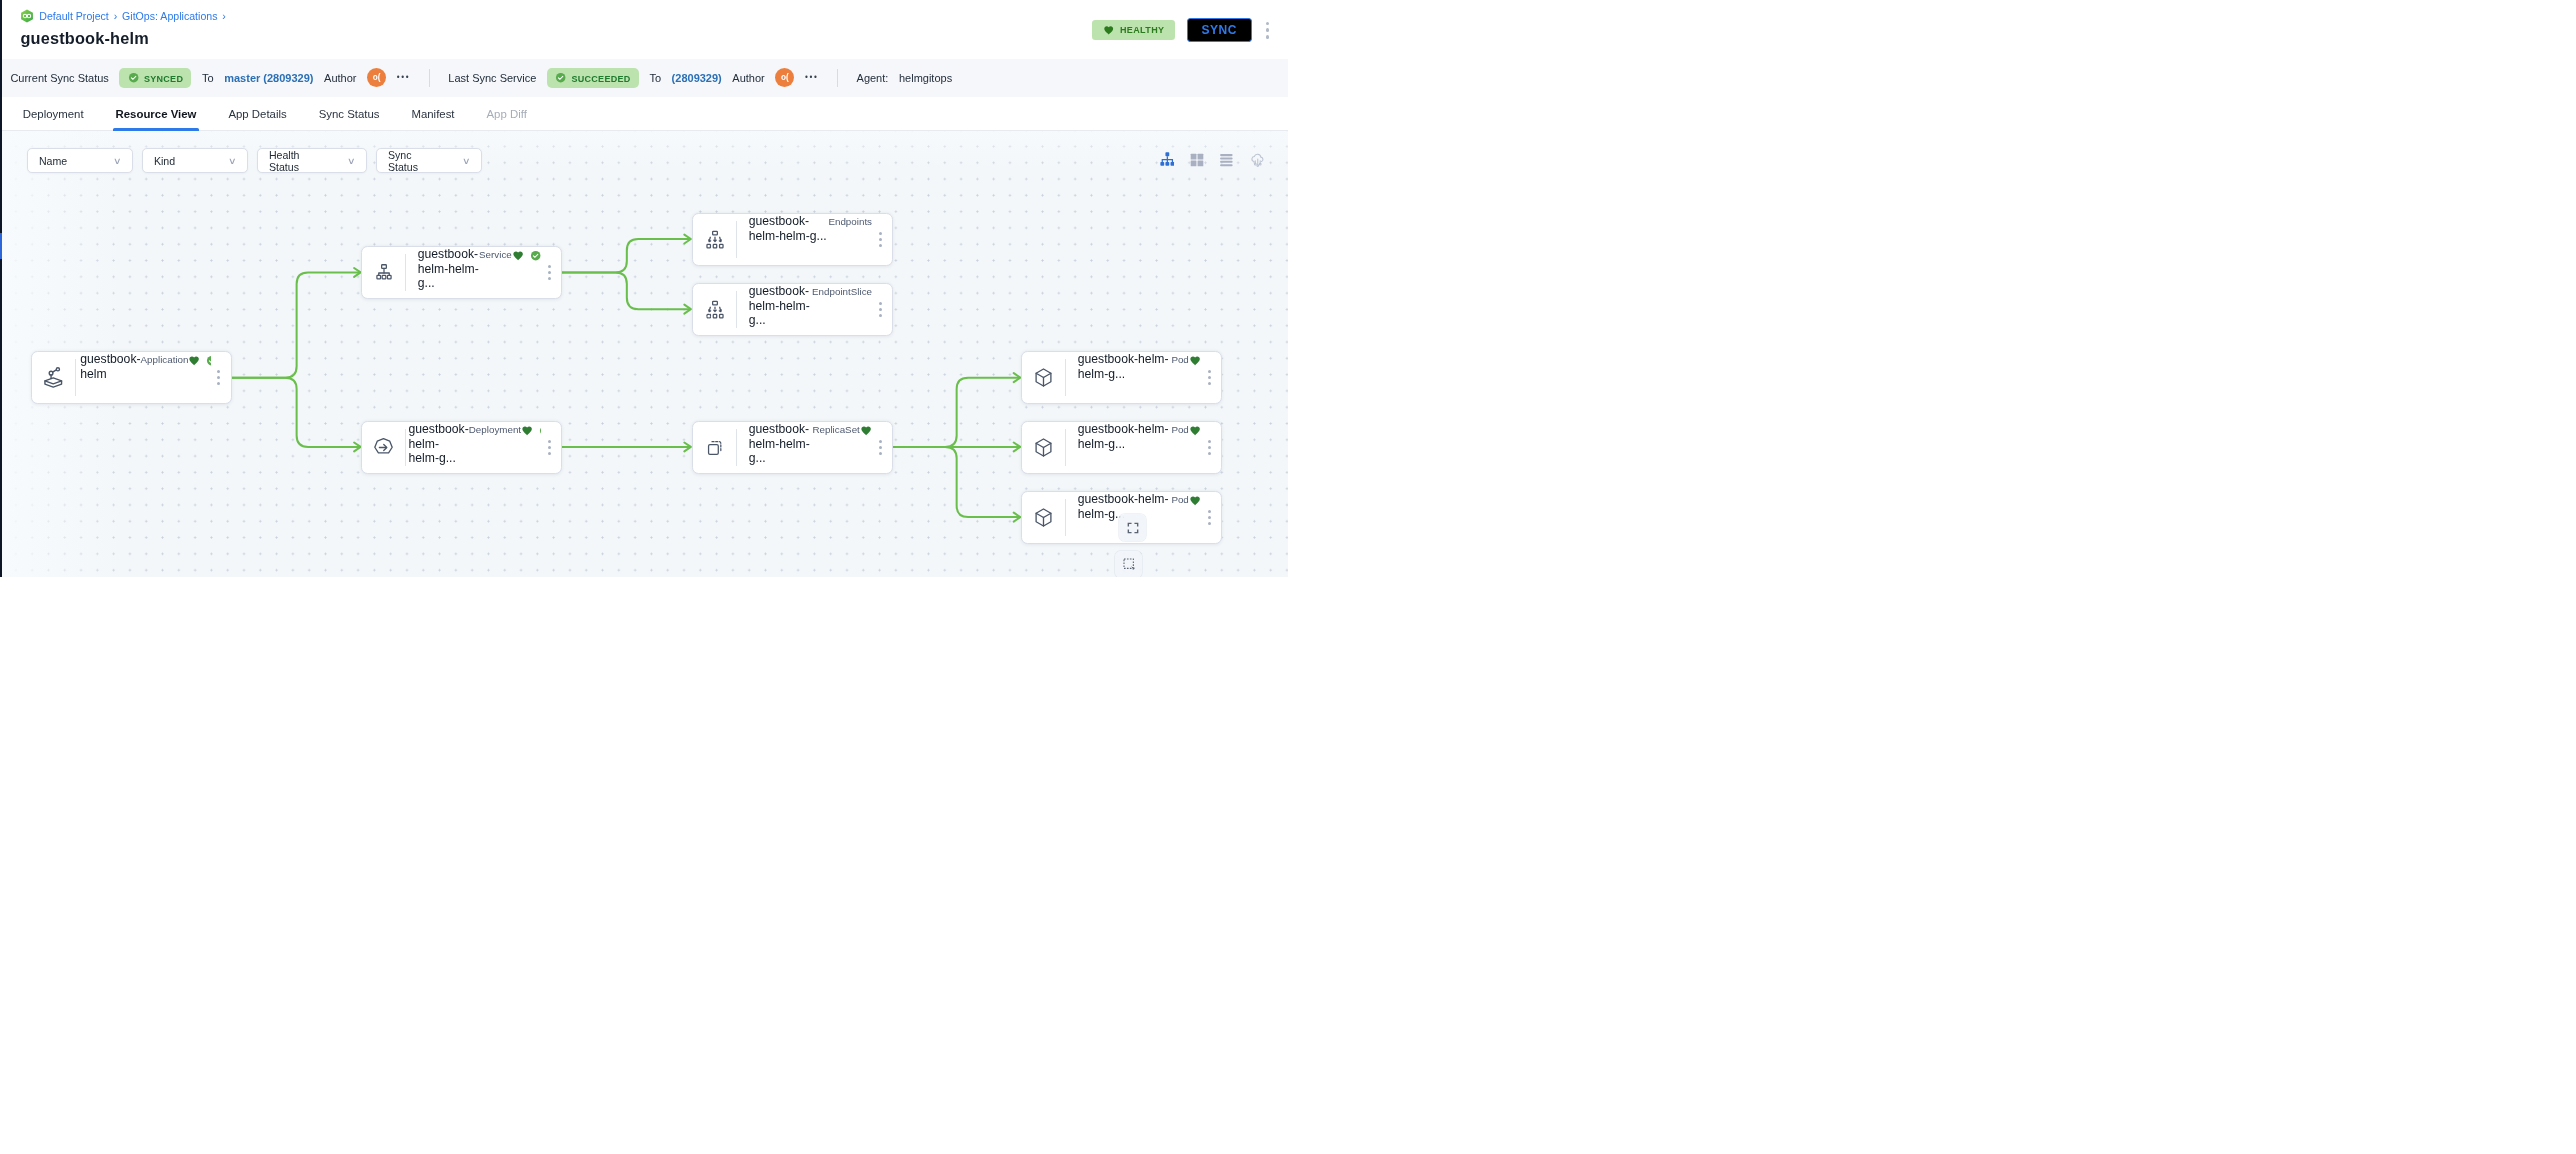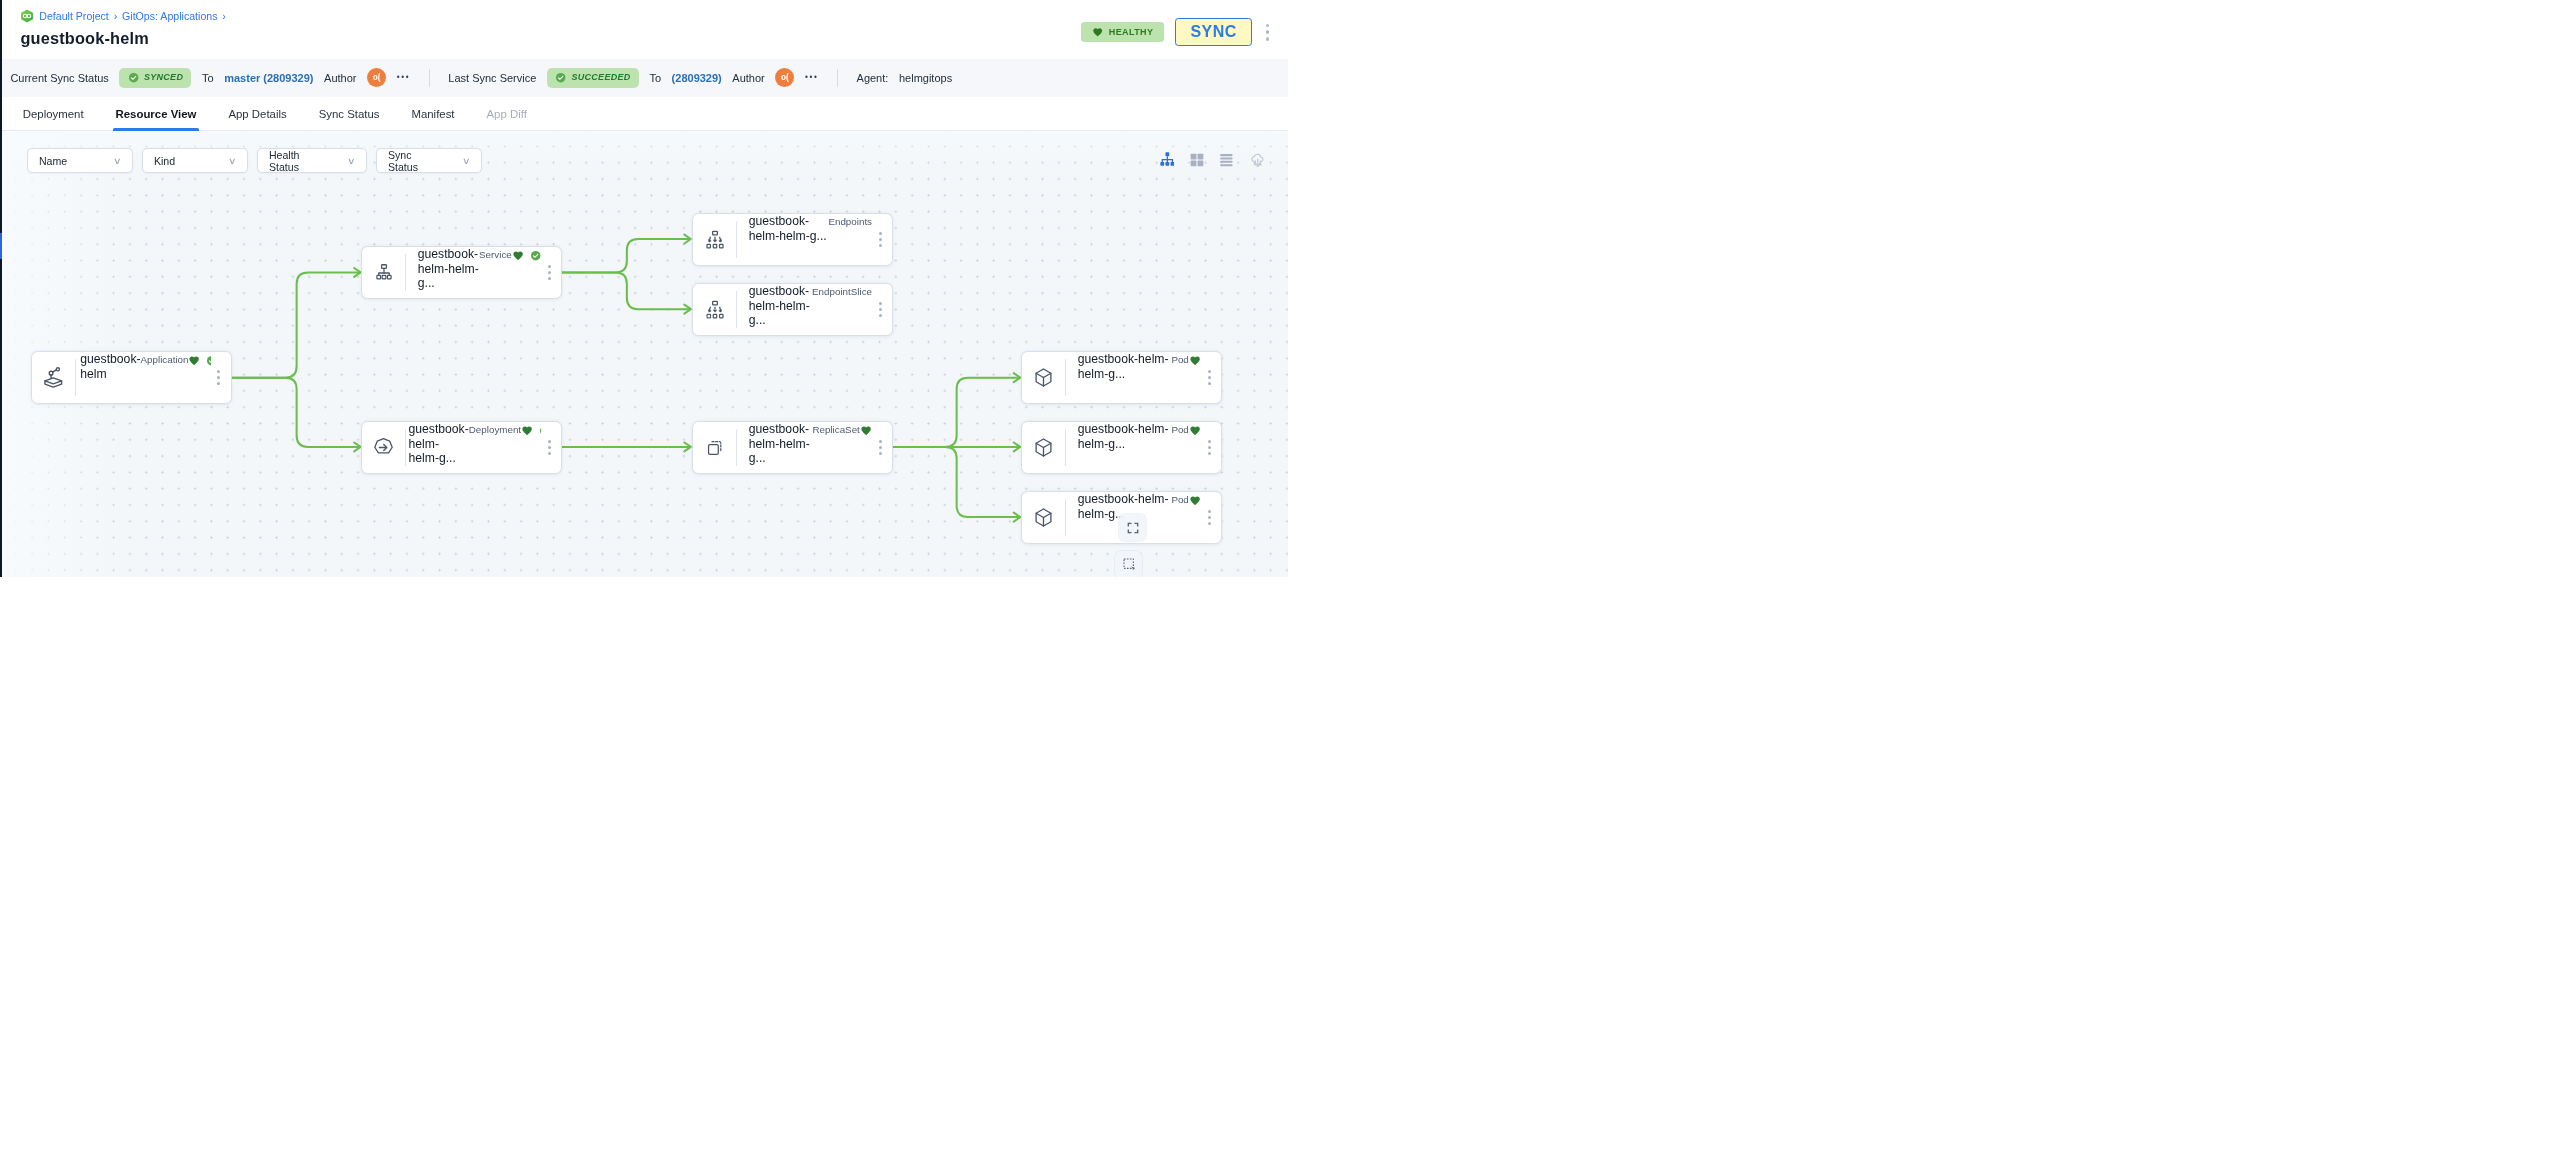--- a/index.html
+++ b/index.html
@@ -17,30 +17,30 @@
   .main{position:absolute;left:2.4px;top:0;right:0;height:577px;}
   
   .header{position:relative;height:59px;background:#fff;padding:9px 18px 0 18px;}
   .breadcrumb{display:flex;align-items:center;gap:4.9px;font-size:10.6px;color:var(--accent-blue);}
   .breadcrumb a{color:var(--accent-blue);text-decoration:none;cursor:pointer;}
   .bc-sep{color:var(--accent-blue);font-size:10.6px;}
   .page-title{font-size:16.3px;font-weight:bold;color:#141d29;margin-top:5.7px;letter-spacing:0.2px;}
   .header-right{position:absolute;right:16.3px;top:18px;display:flex;align-items:center;gap:11.4px;}
   .health-badge{display:flex;align-items:center;gap:5.7px;background:var(--badge-bg);color:#2c7a1e;
     font-size:9px;font-weight:bold;letter-spacing:0.4px;padding:4.9px 10.6px;border-radius:3.3px;}
-  .sync-btn{background:#fef9c3;border:1.2px solid var(--accent-blue);color:var(--accent-blue);
-    font-family:inherit;font-size:16px;font-weight:bold;letter-spacing:0.5px;padding:4.1px 14px;border-radius:3.3px;cursor:pointer;}
+  .sync-btn{background:#000000;border:1.2px solid var(--accent-blue);color:var(--accent-blue);
+    font-family:inherit;font-size:12px;font-weight:bold;letter-spacing:0.5px;padding:4.1px 14px;border-radius:3.3px;cursor:pointer;}
   .kebab-v{display:flex;flex-direction:column;gap:2.9px;align-items:center;padding:3.3px 2.4px;background:none;border:none;cursor:pointer;}
   .kebab-v i{width:3.7px;height:3.7px;border-radius:50%;background:#b1b8c6;}
   
   .status-bar{height:38px;background:#f5f7fa;display:flex;align-items:center;padding:0 8px;
     font-size:11px;color:#232e3c;gap:12.2px;white-space:nowrap;}
   .sb-group{display:flex;align-items:center;gap:10.6px;}
-  .badge{display:inline-flex;align-items:flex-start;gap:4.9px;background:var(--badge-bg);color:var(--badge-text);
-    font-size:9px;font-weight:bold;letter-spacing:0.3px;padding:4.1px 8.2px;border-radius:4.9px;font-style:italic;}
+  .badge{display:inline-flex;align-items:flex-end;gap:4.9px;background:var(--badge-bg);color:var(--badge-text);
+    font-size:9px;font-weight:bold;letter-spacing:0.3px;padding:4.1px 8.2px;border-radius:4.9px;}
   .sb-rev{color:var(--link-blue);font-weight:bold;text-decoration:none;cursor:pointer;}
   .avatar{width:19px;height:19px;border-radius:50%;background:var(--avatar-orange);color:#fff;
     font-size:8.2px;font-weight:bold;display:inline-flex;align-items:center;justify-content:center;}
   .sb-more{color:#39434f;font-size:8.2px;letter-spacing:1.6px;cursor:pointer;}
   .sb-divider{width:0.8px;height:18px;background:#d8dce2;margin:0 6.5px;}
   
   .tabs{height:34px;background:#fff;display:flex;align-items:center;gap:32px;padding:0 20.4px;
     border-bottom:0.8px solid #e7eaee;font-size:11.4px;color:#2a3340;}
   .tab{position:relative;height:34px;display:flex;align-items:center;cursor:pointer;}
   .tab.active{font-weight:bold;color:#10151d;}

